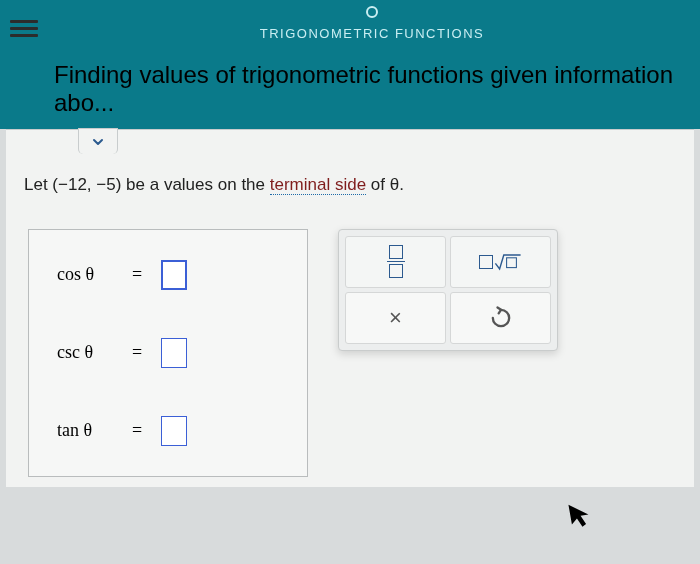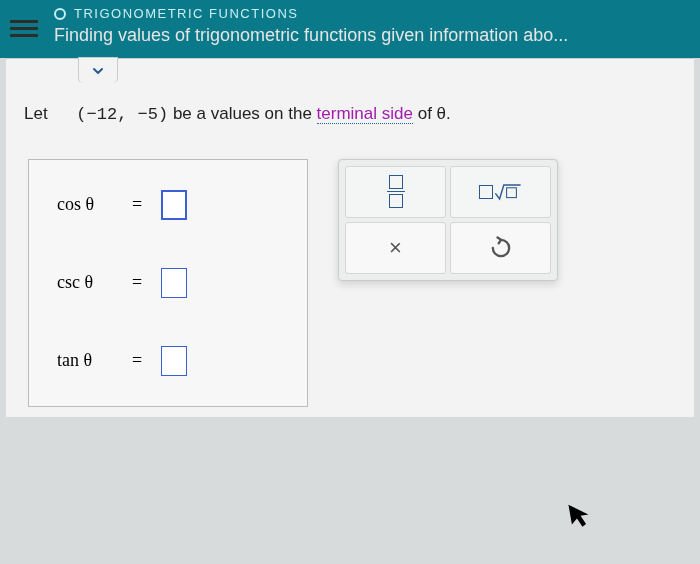--- a/index.html
+++ b/index.html
@@ -30,31 +30,32 @@
     border-radius: 1px;
   }
   .header-text { flex: 1; padding-right: 10px; }
   .category {
     font-size: 13px;
     letter-spacing: 1.5px;
     color: #c9eef2;
     display: flex;
     align-items: center;
     gap: 8px;
-    margin-bottom: 4px;
+    margin-bottom: 20px;
+    flex-direction: column;
   }
   .cat-icon {
     width: 12px; height: 12px;
     border: 2px solid #c9eef2;
     border-radius: 50%;
     display: inline-block;
   }
   .topic {
-    font-size: 18px;
-    color: #e5e5e5;
+    font-size: 24px;
+    color: #000000;
     font-weight: 500;
   }
   .content-wrap {
     background: #f2f3f2;
     margin: 0 6px;
     border-top: 1px solid #c8cccd;
     position: relative;
   }
   .chevron-tab {
     position: absolute;
@@ -72,21 +73,21 @@
     z-index: 2;
   }
   .chevron-tab svg { width: 16px; height: 16px; }
   .problem {
     padding: 40px 18px 18px 18px;
     font-size: 17px;
     color: #222;
     line-height: 1.8;
   }
   .term-link {
-    color: #a21caf;
+    color: #7f1d1d;
     border-bottom: 1px dotted #1e6aa8;
   }
   .main-area {
     display: flex;
     gap: 30px;
     padding: 10px 22px;
     align-items: flex-start;
   }
   .answer-box {
     border: 1px solid #b9bcbd;
@@ -197,21 +198,21 @@
 
 <div class="content-wrap">
   <div class="chevron-tab">
     <svg viewBox="0 0 24 24">
       <path d="M6 9l6 6 6-6" fill="none" stroke="#2c5a8f" stroke-width="3" stroke-linecap="round" stroke-linejoin="round"></path>
     </svg>
   </div>
 
   <div class="problem">
     <div>
-      <span>Let </span><b style="font-weight:normal;font-family:Liberation Mono, monospace;margin-left:24px;">(−12, −5)</b><span> be a values on the </span><span class="term-link">terminal side</span><span> of θ.</span>
+      <span>Let </span><b style="font-weight:normal;font-family:Liberation Sans, sans-serif;">(−12, −5)</b><span> be a values on the </span><span class="term-link">terminal side</span><span> of θ.</span>
     </div>
   </div>
 
   <div class="main-area">
     <div class="answer-box">
       <div class="ans-row">
         <span class="ans-label">cos θ</span>
         <span class="eq">=</span>
         <span class="input-cell active"></span>
       </div>

